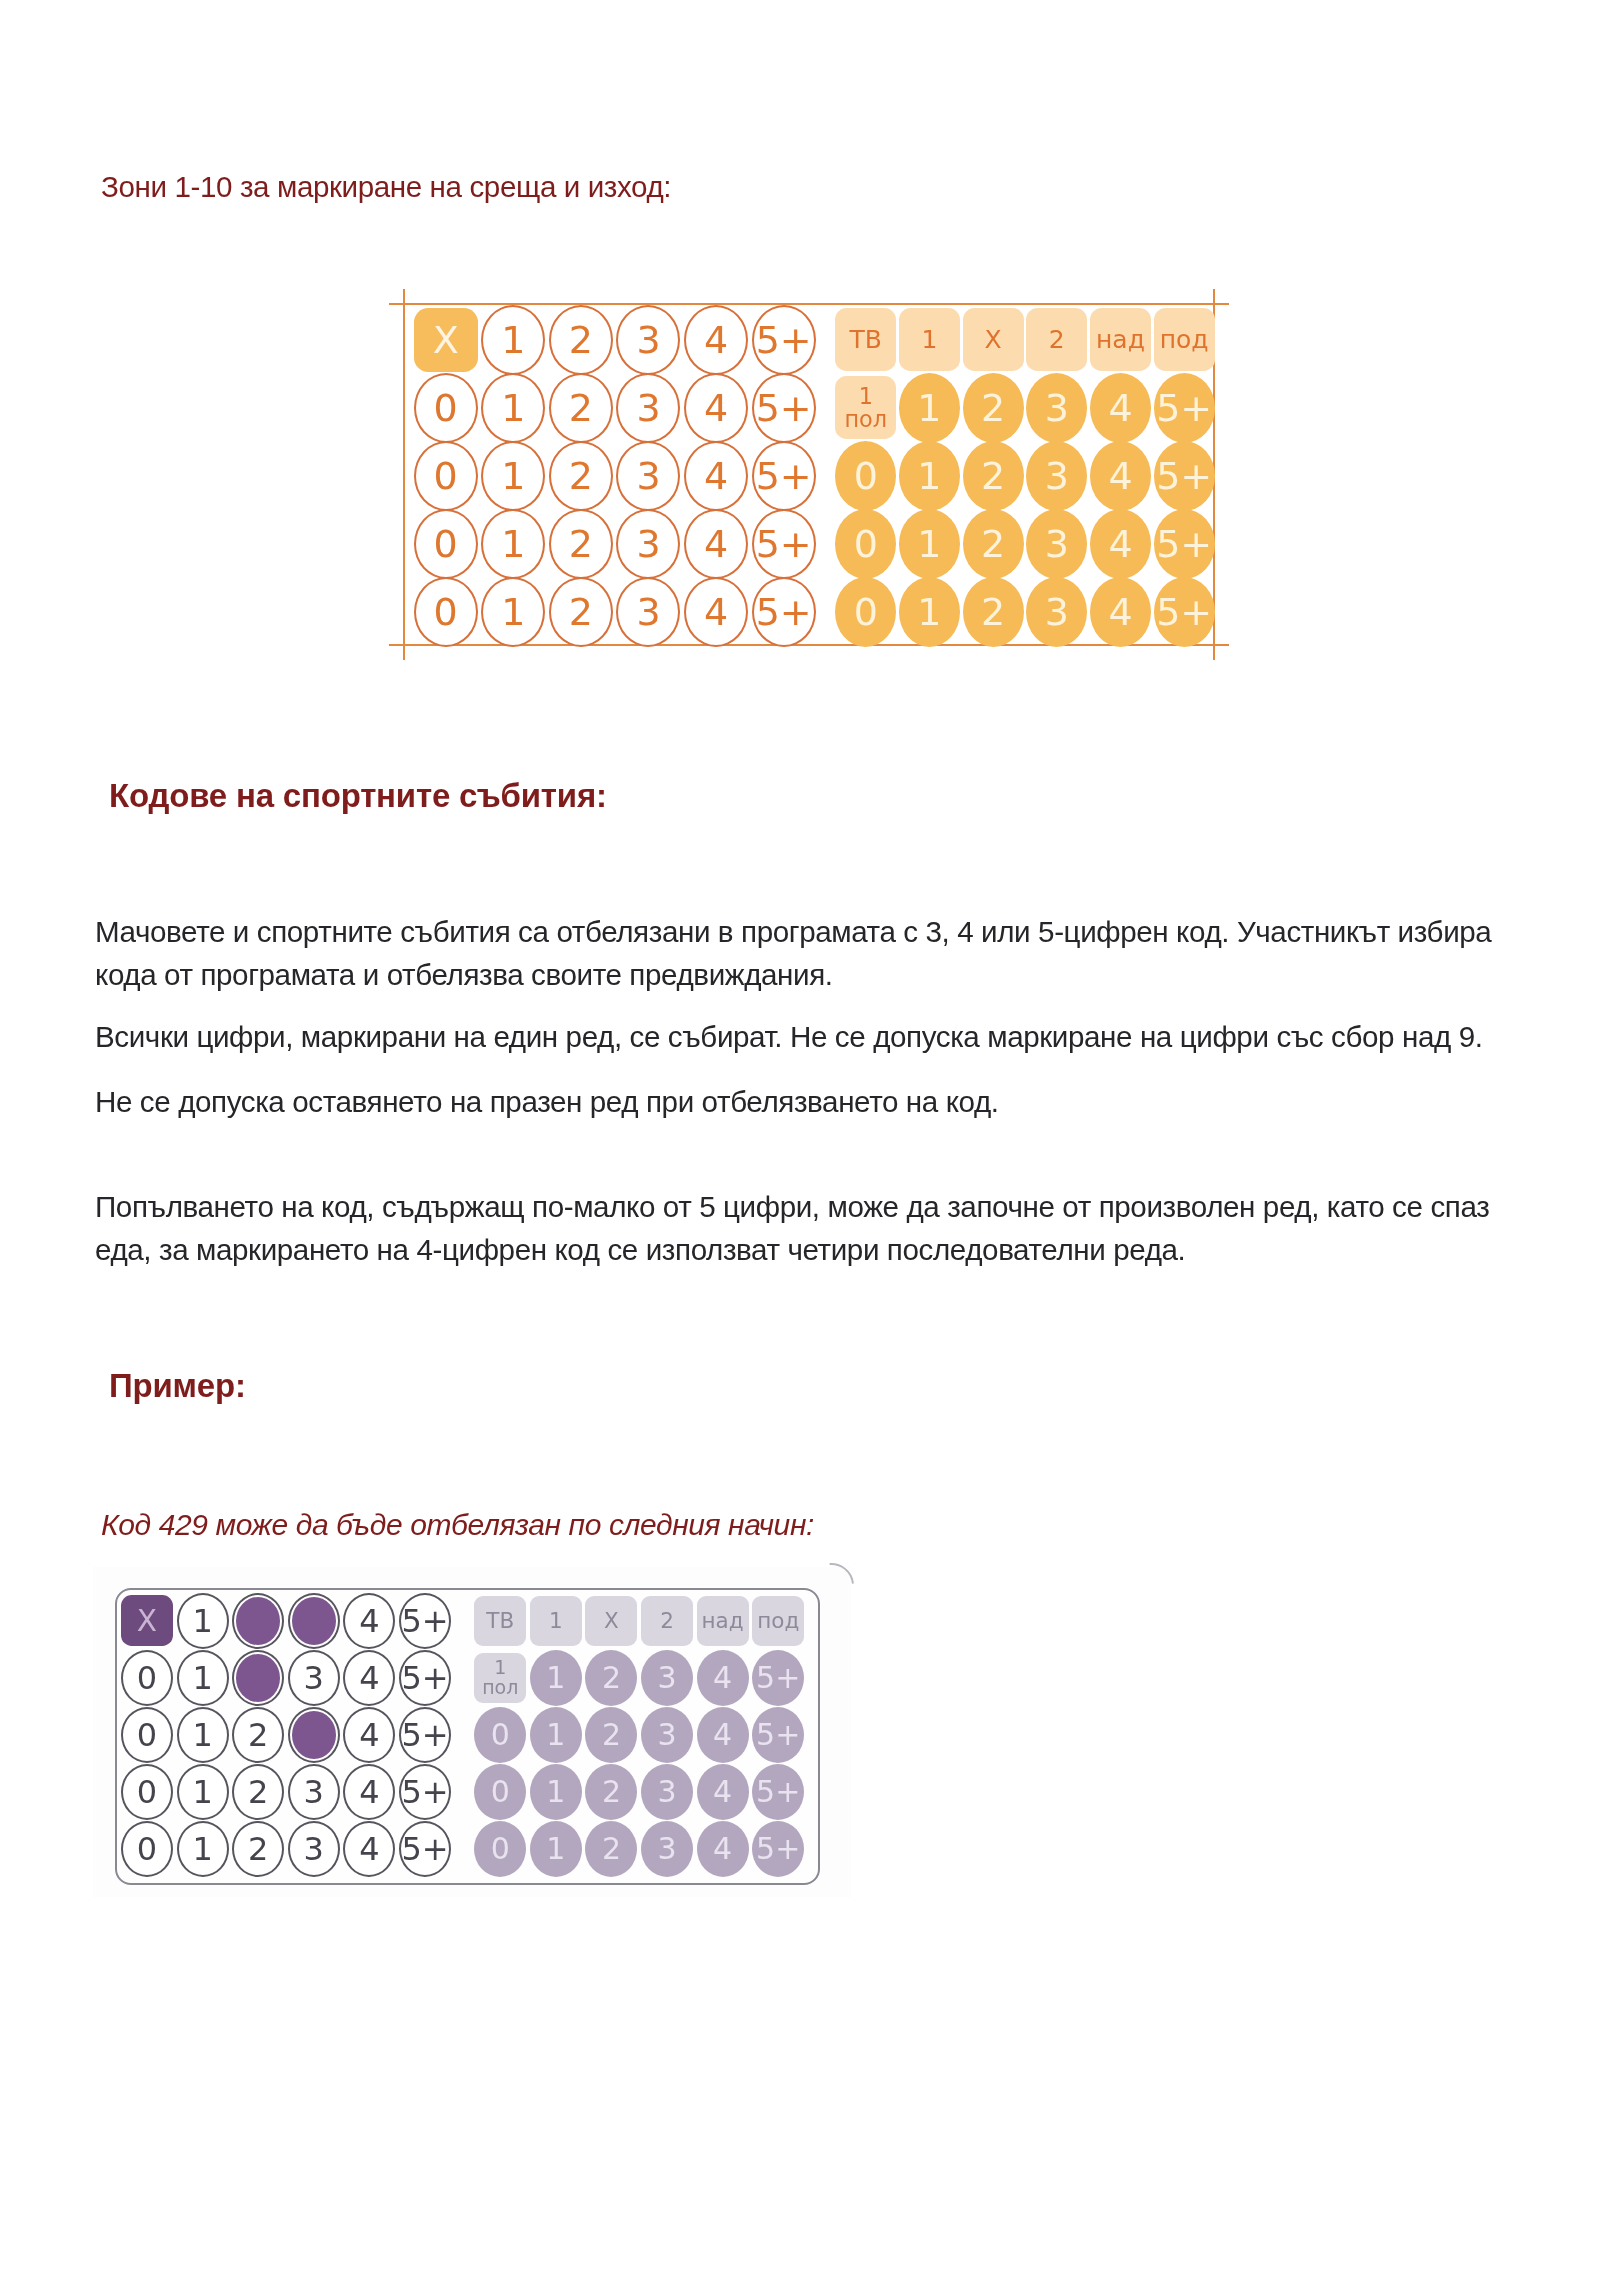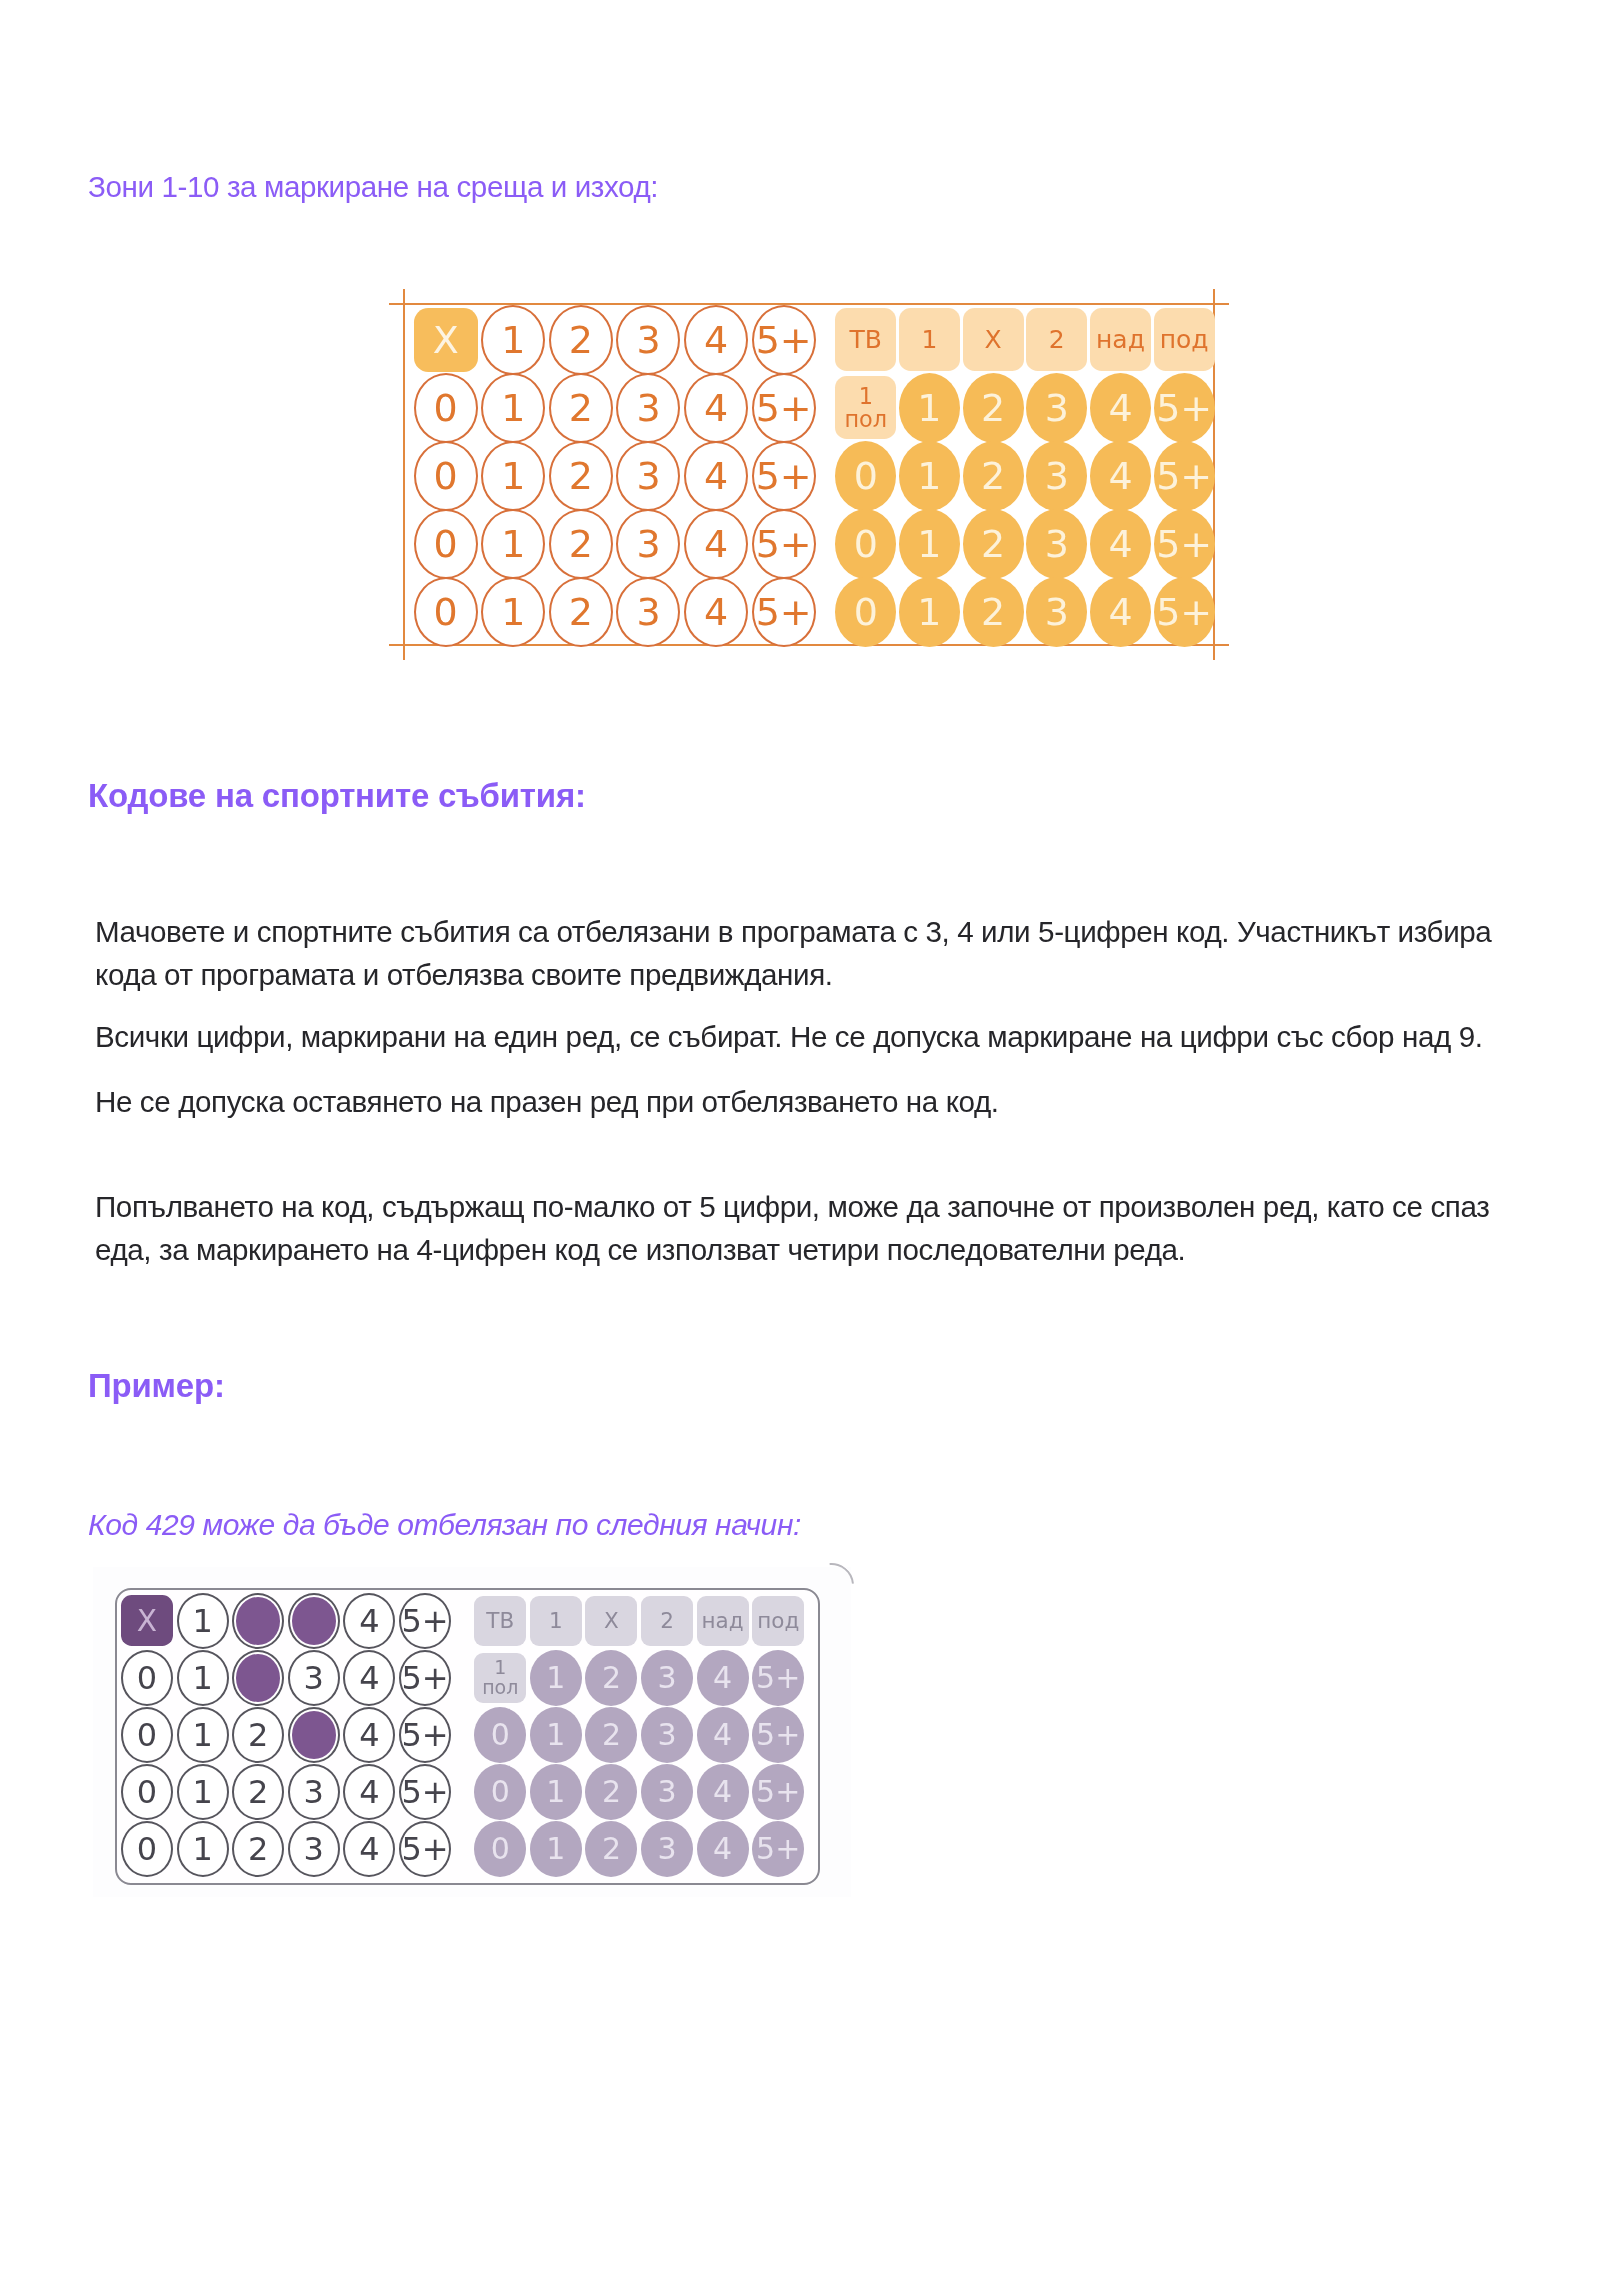--- a/index.html
+++ b/index.html
@@ -1,22 +1,22 @@
 <!DOCTYPE html>
 <html style="font-size:14.3px"><head>
 <meta charset="utf-8">
 <style>
   html,body{margin:0;padding:0;background:#ffffff;}
   .page{position:relative;width:1621px;height:2293px;background:#ffffff;overflow:hidden;
         font-family:"Liberation Sans",sans-serif;color:#26262a;}
 
   
-  .tline{position:absolute;left:88px;white-space:nowrap;font-size:29.6px;line-height:43px;
-         letter-spacing:-0.4px;color:#8b5cf6;}
-  .bold{font-weight:bold;font-size:33px;letter-spacing:-0.2px;}
+  .tline{position:absolute;left:101px;white-space:nowrap;font-size:29.6px;line-height:43px;
+         letter-spacing:-0.4px;color:#7f1d1d;}
+  .bold{font-weight:bold;font-size:33px;letter-spacing:-0.2px;margin-left:8px;}
   .italic{font-style:italic;font-size:30px;}
   .para{position:absolute;left:95px;}
   .para .pline{white-space:nowrap;font-size:29.6px;line-height:43px;letter-spacing:-0.4px;}
 
   
   .grid-row{display:flex;align-items:center;}
   .cell{display:flex;align-items:center;justify-content:center;flex:none;
         box-sizing:border-box;font-family:"DejaVu Sans",sans-serif;font-weight:500;
         position:relative;}
   .spacer{flex:none;}

